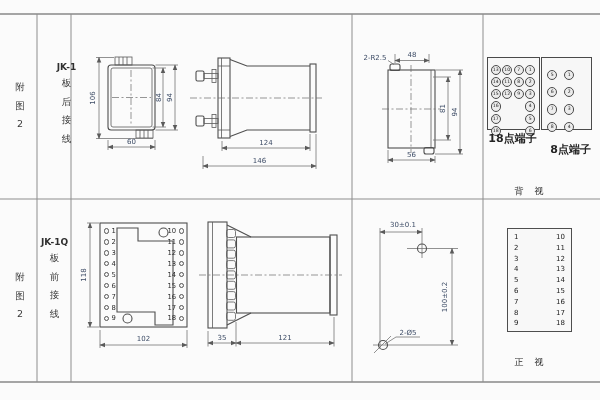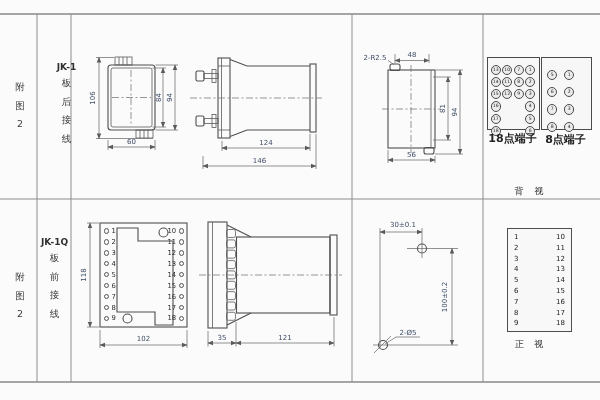--- a/index.html
+++ b/index.html
@@ -266,21 +266,21 @@
         <span class="tcirc">8</span>
       </div>
     <div class="tcol" style="left:22px;top:11.5px;gap:7px;">
         <span class="tcirc">1</span>
         <span class="tcirc">2</span>
         <span class="tcirc">3</span>
         <span class="tcirc">4</span>
       </div>
   </div>
   <div class="cap" style="left:486px;top:131px;width:53px;">18点端子</div>
-  <div class="cap" style="left:540px;top:132px;width:51px;">8点端子</div>
+  <div class="cap" style="left:540px;top:142px;width:51px;text-align:right;">8点端子</div>
   <div class="bigcap" style="left:495px;top:148px;width:72px;margin-top:37px;">背 视</div>
 
   <div class="ov" style="left:103.5px;top:225.5px;">
       <div class="trow l">
         <span class="dot"></span>
         <span>1</span>
       </div>
       <div class="trow l">
         <span class="dot"></span>
         <span>2</span>
@@ -370,15 +370,15 @@
         <span class="fr">11</span>
         <span class="fr">12</span>
         <span class="fr">13</span>
         <span class="fr">14</span>
         <span class="fr">15</span>
         <span class="fr">16</span>
         <span class="fr">17</span>
         <span class="fr">18</span>
       </div>
   </div>
-  <div class="bigcap" style="left:496px;top:338px;width:70px;font-family:Liberation Serif, serif;">正 视</div>
+  <div class="bigcap" style="left:496px;top:356px;width:70px;">正 视</div>
 
 </div>
 
 </body></html>

